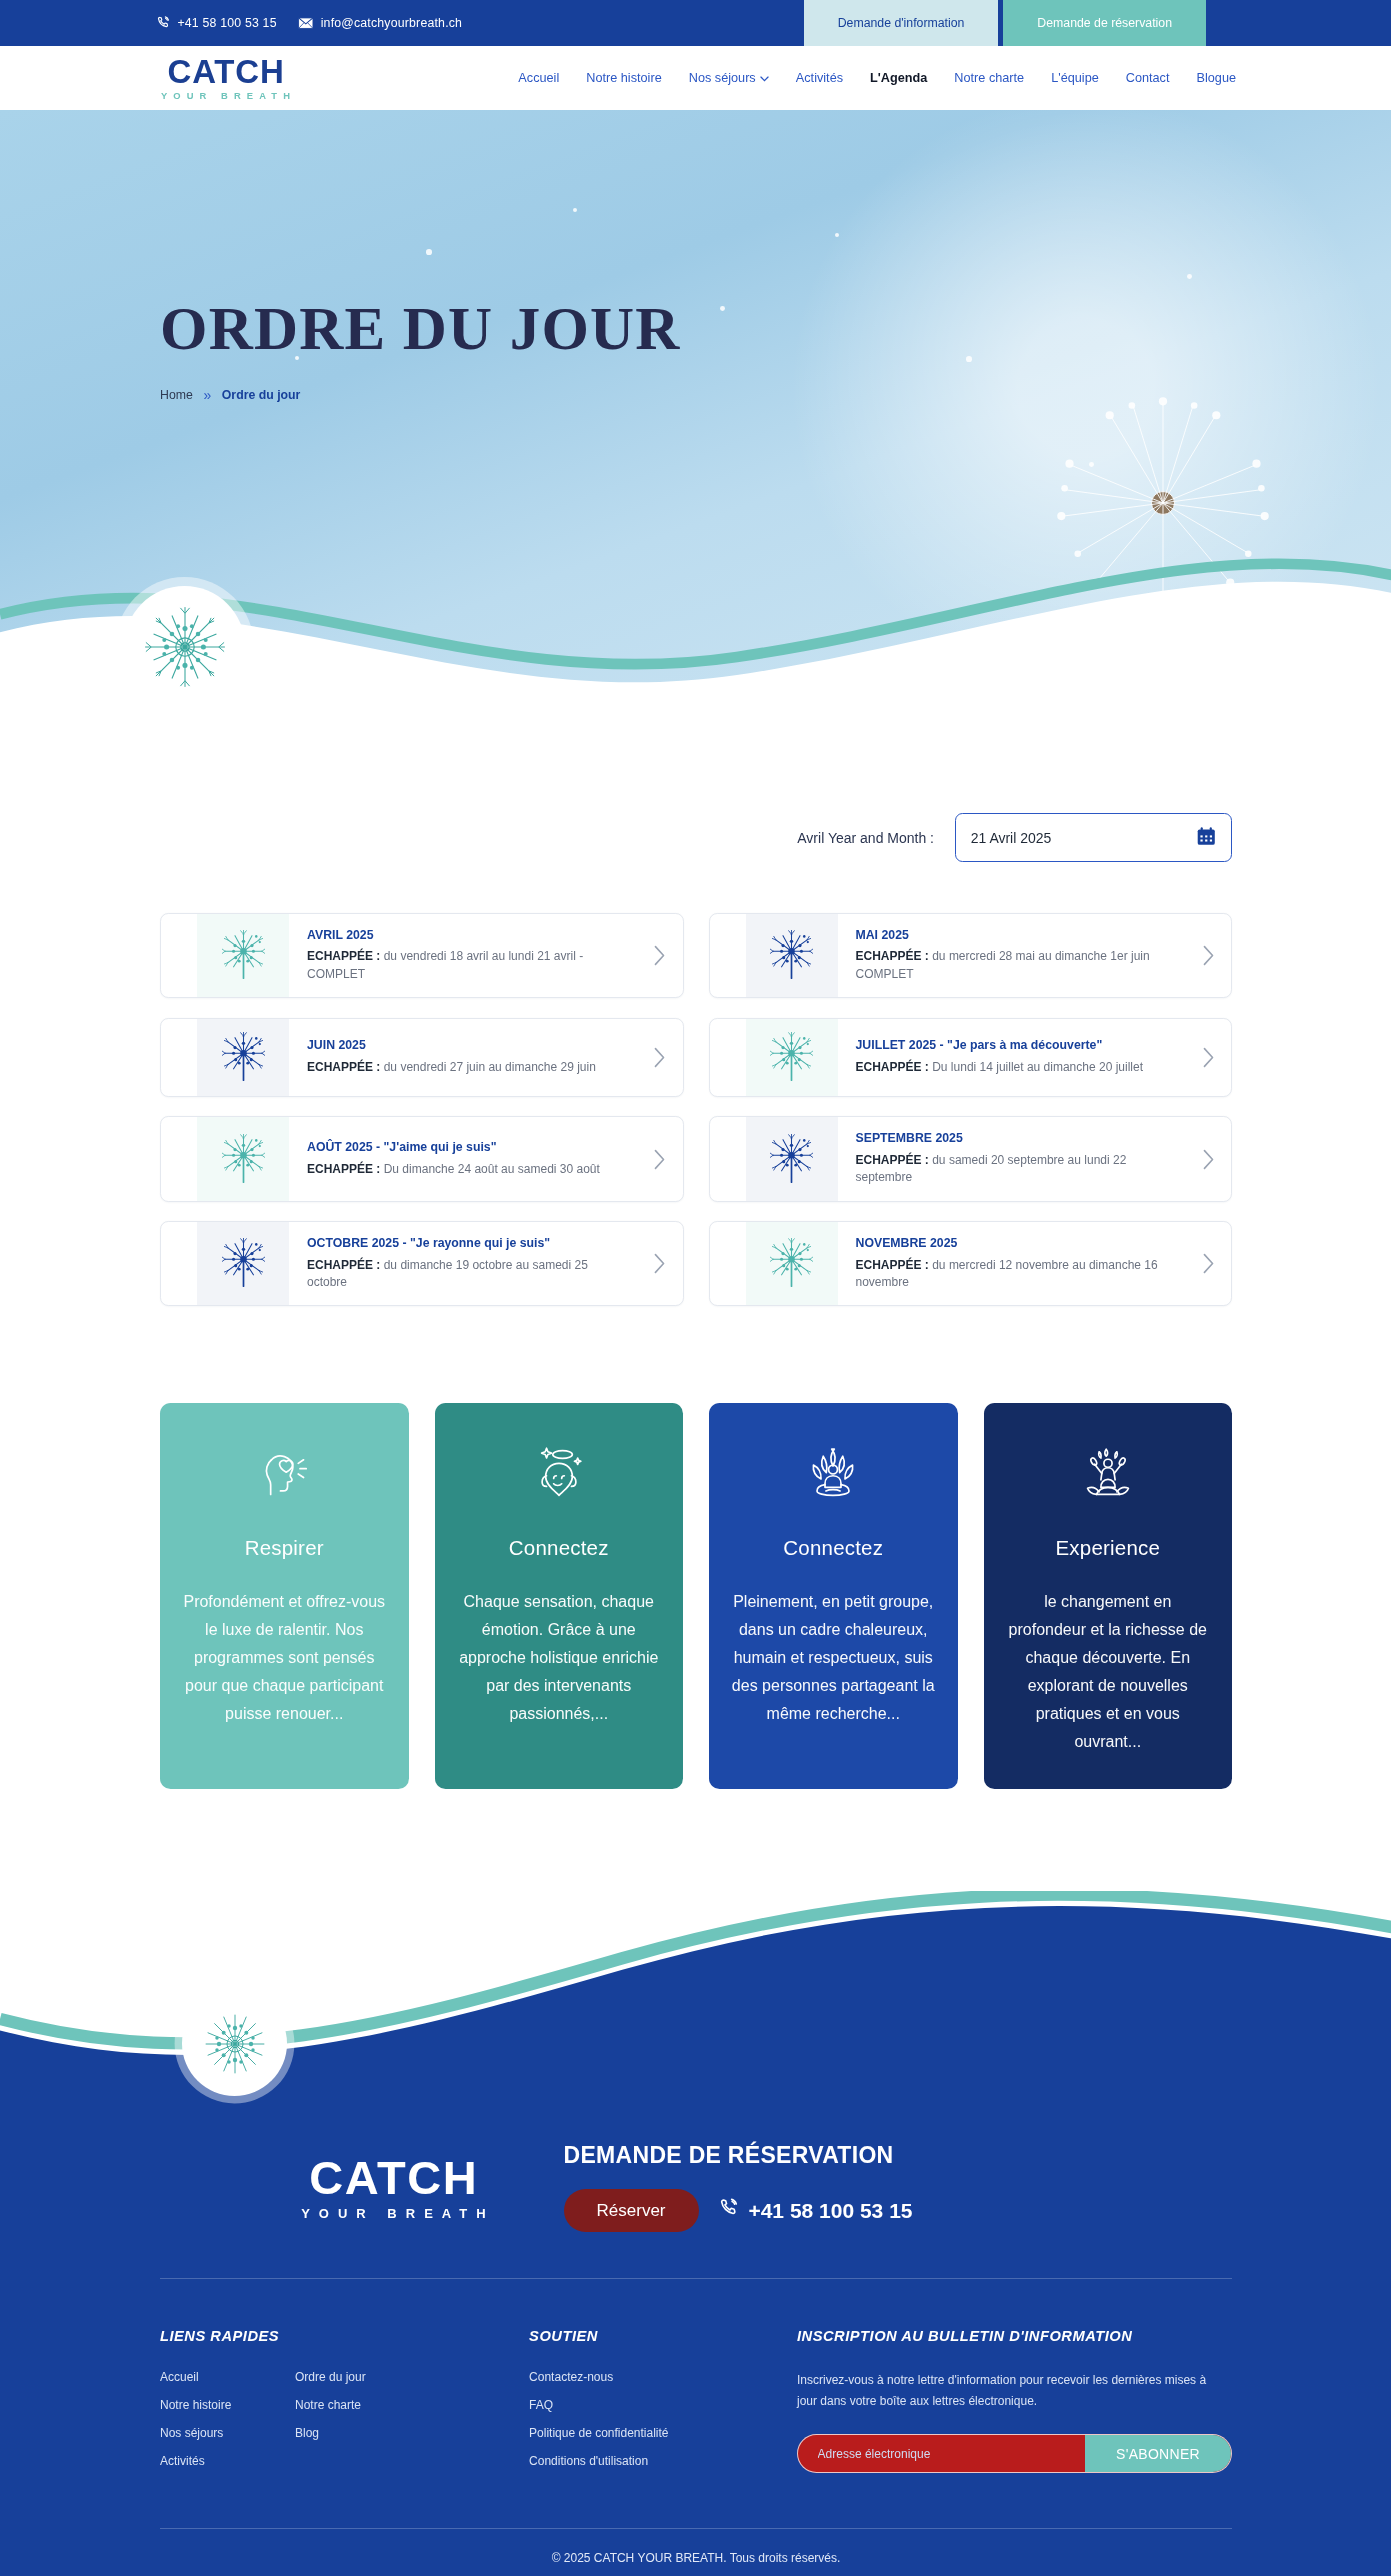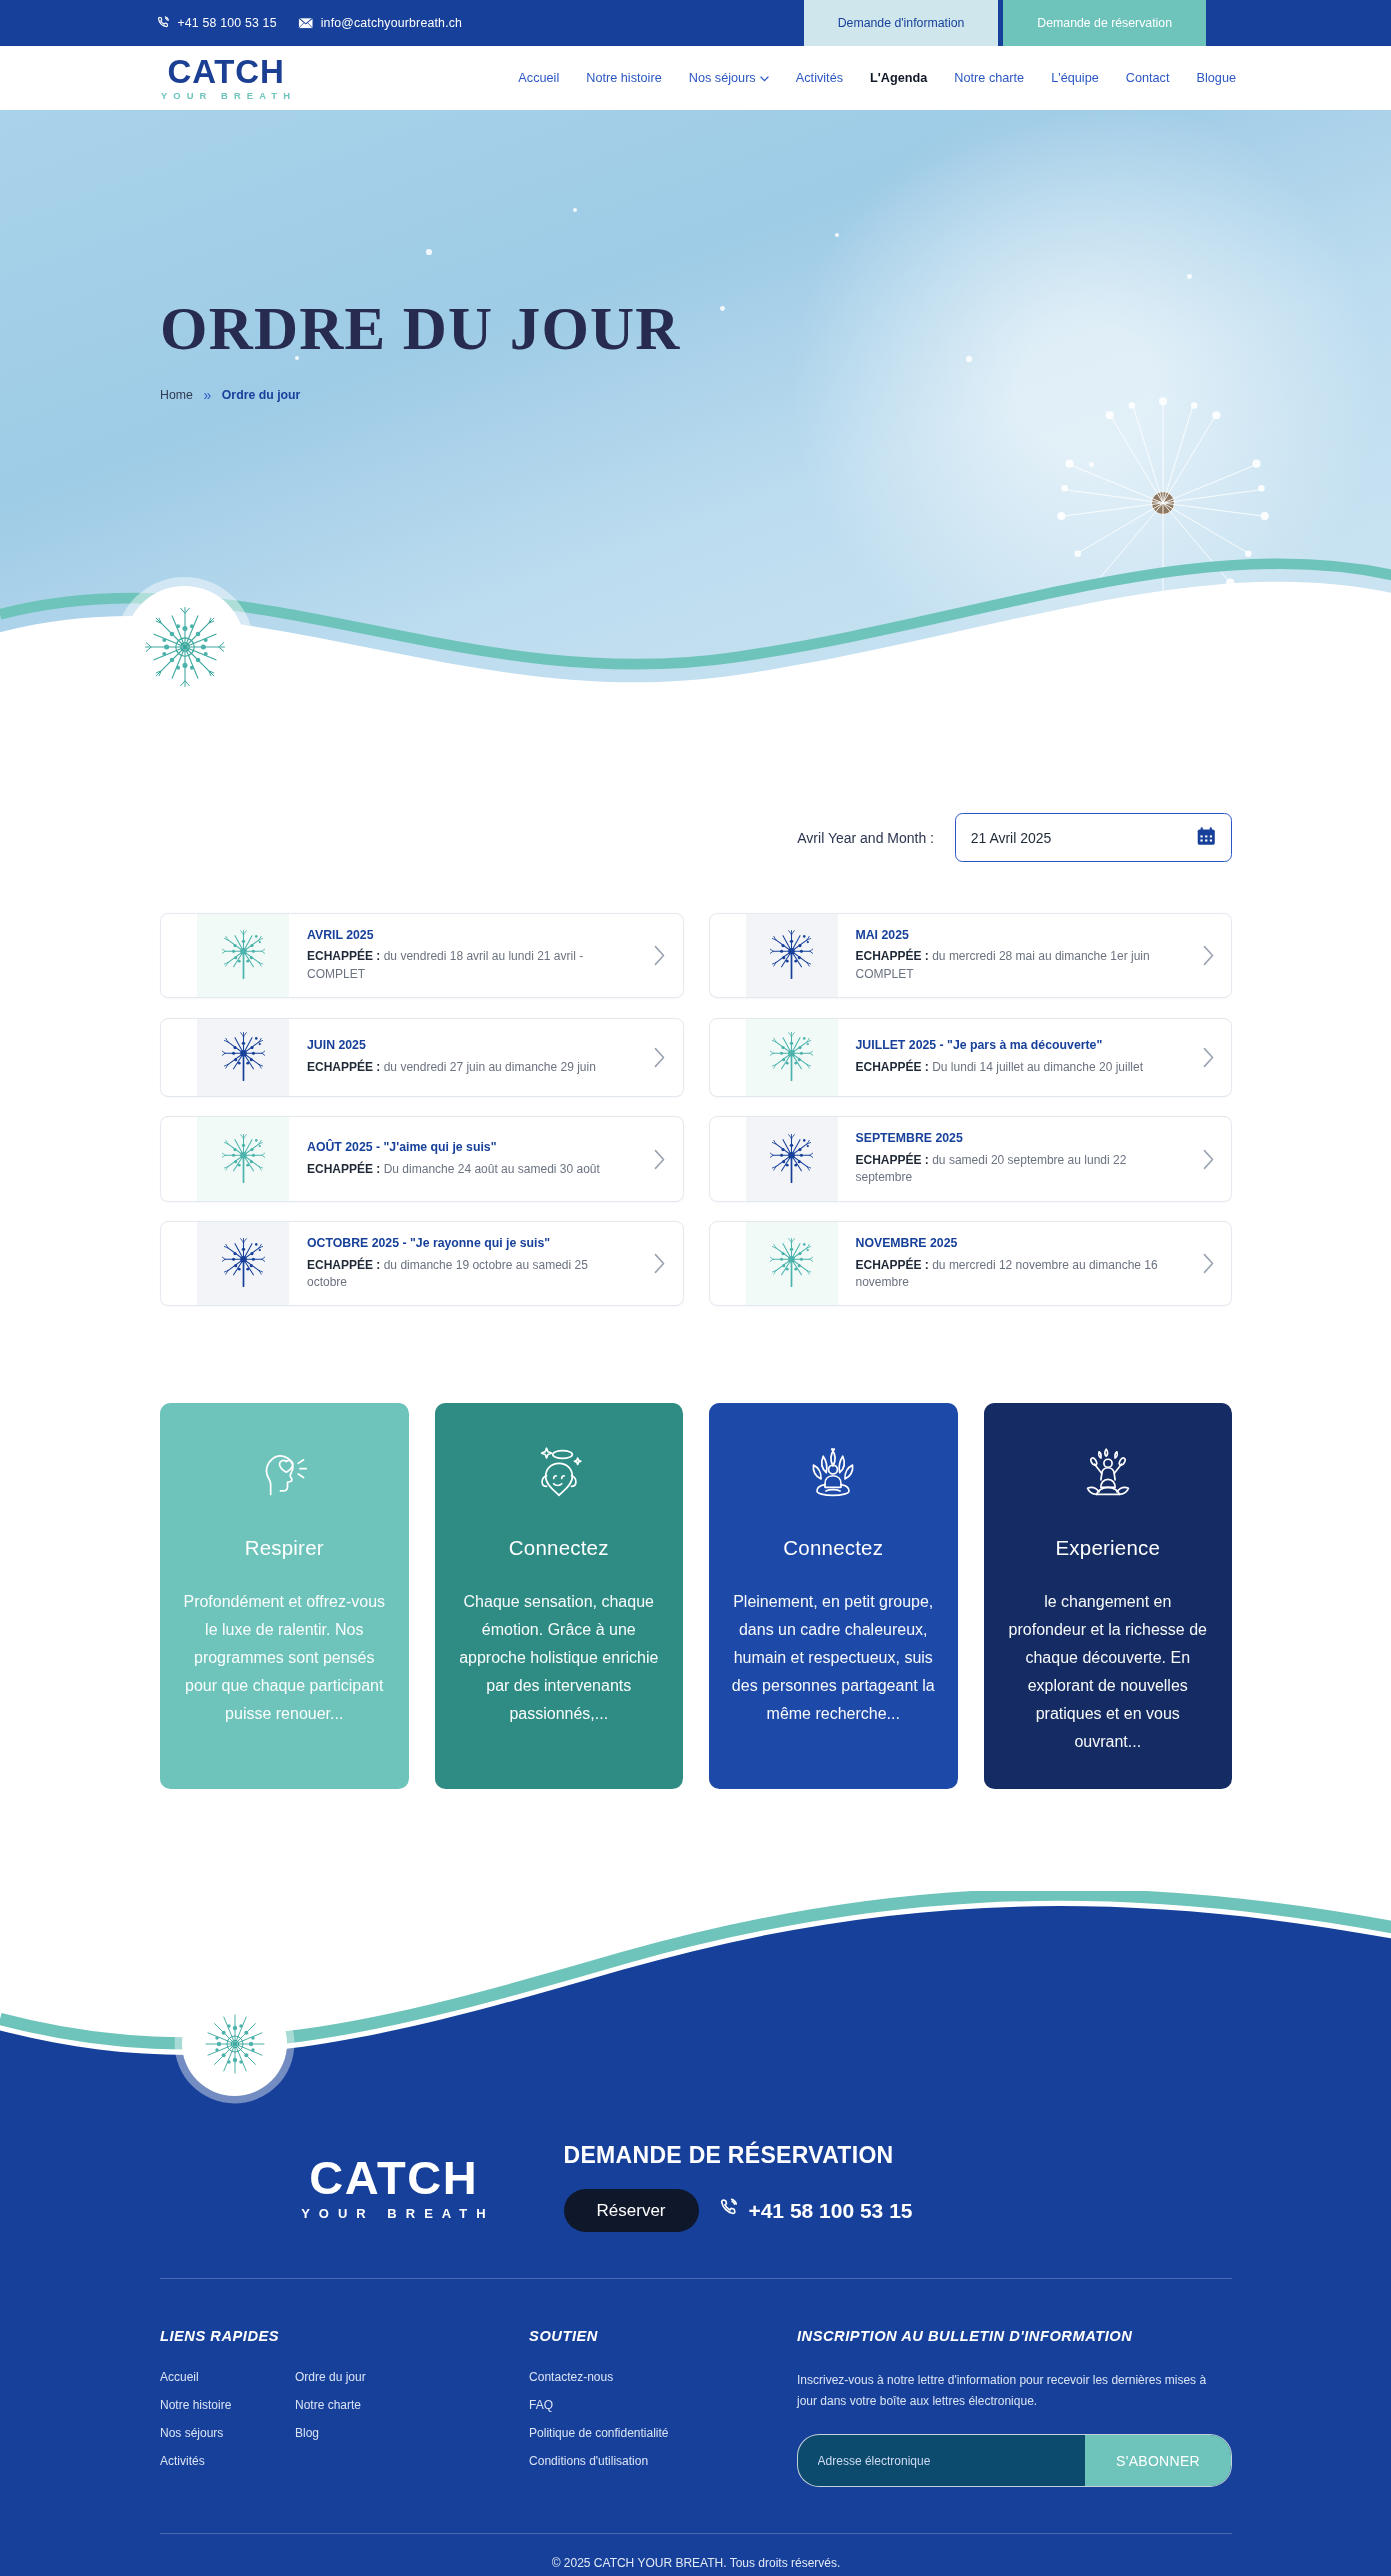--- a/index.html
+++ b/index.html
@@ -128,38 +128,38 @@
     display:flex; align-items:center; justify-content:center;
   }
   .f-cta { display:flex; align-items:center; padding-top:46px; padding-bottom:46px; }
   .f-logo { display:flex; flex-direction:column; align-items:center; gap:4.9px; margin-left:133px; }
   .f-logo-word { font-size:47px; font-weight:700; letter-spacing:1.6px; color:#ffffff; line-height:1; }
   .f-logo-sub { font-size:13px; letter-spacing:9px; color:#ffffff; font-weight:700; padding-left:8.2px; }
   .f-cta-right { margin-left:69px; }
   .f-cta-title { font-size:23px; font-weight:700; color:#ffffff; letter-spacing:0.3px; margin-bottom:19.6px; }
   .f-cta-row { display:flex; align-items:center; gap:19.6px; }
   .btn-reserver {
-    background:#0f172a; color:#ffffff; border:none; border-radius:23px;
+    background:#7f1d1d; color:#ffffff; border:none; border-radius:23px;
     padding:11.5px 33px; font-size:17px; cursor:pointer; font-family:inherit;
   }
   .f-phone { display:flex; align-items:center; gap:9.8px; color:#ffffff; font-size:21px; font-weight:700; }
 
   .f-divider { height:0.8px; background:rgba(255,255,255,.22); width:1072px; margin:0 auto; }
 
   .f-cols { display:flex; padding:49px 0 46px; }
   .f-col-head { font-size:14.7px; font-weight:700; color:#ffffff; letter-spacing:0.5px; margin-bottom:26px;font-style:italic; }
   .f-link { font-size:12px; color:#dbe4f5; margin-bottom:14px; cursor:pointer; }
   .f-quick { width:372px; }
   .f-quick-lists { display:flex; }
   .f-quick-lists > div { width:135px; }
   .f-support { width:270px; }
   .f-news { flex:1; }
   .f-news-text { font-size:12px; color:#dbe4f5; line-height:1.8; margin-bottom:21px; max-width:426px; }
-  .f-news-form { display:flex; width:435px; height:53px; border-radius:22px; overflow:hidden;
-                 border:1.3px solid rgba(255,255,255,.75); background:#0c4a6e; }
+  .f-news-form { display:flex; width:435px; height:39px; border-radius:22px; overflow:hidden;
+                 border:1.3px solid rgba(255,255,255,.75); background:#b91c1c; }
   .f-news-form input {
     flex:1; border:none; outline:none; background:transparent; color:#ffffff;
     padding:0 19.6px; font-size:12px; font-family:inherit;
   }
   .f-news-form input::placeholder { color:#cfdcf3; }
   .btn-subscribe {
     background:#6ec4bb; color:#ffffff; border:none; width:146px; font-size:14px;
     letter-spacing:0.3px; cursor:pointer; font-family:inherit;
   }
   .f-bottom { text-align:center; padding:22px 0 28px; font-size:12px; color:#e2e9f7; }

